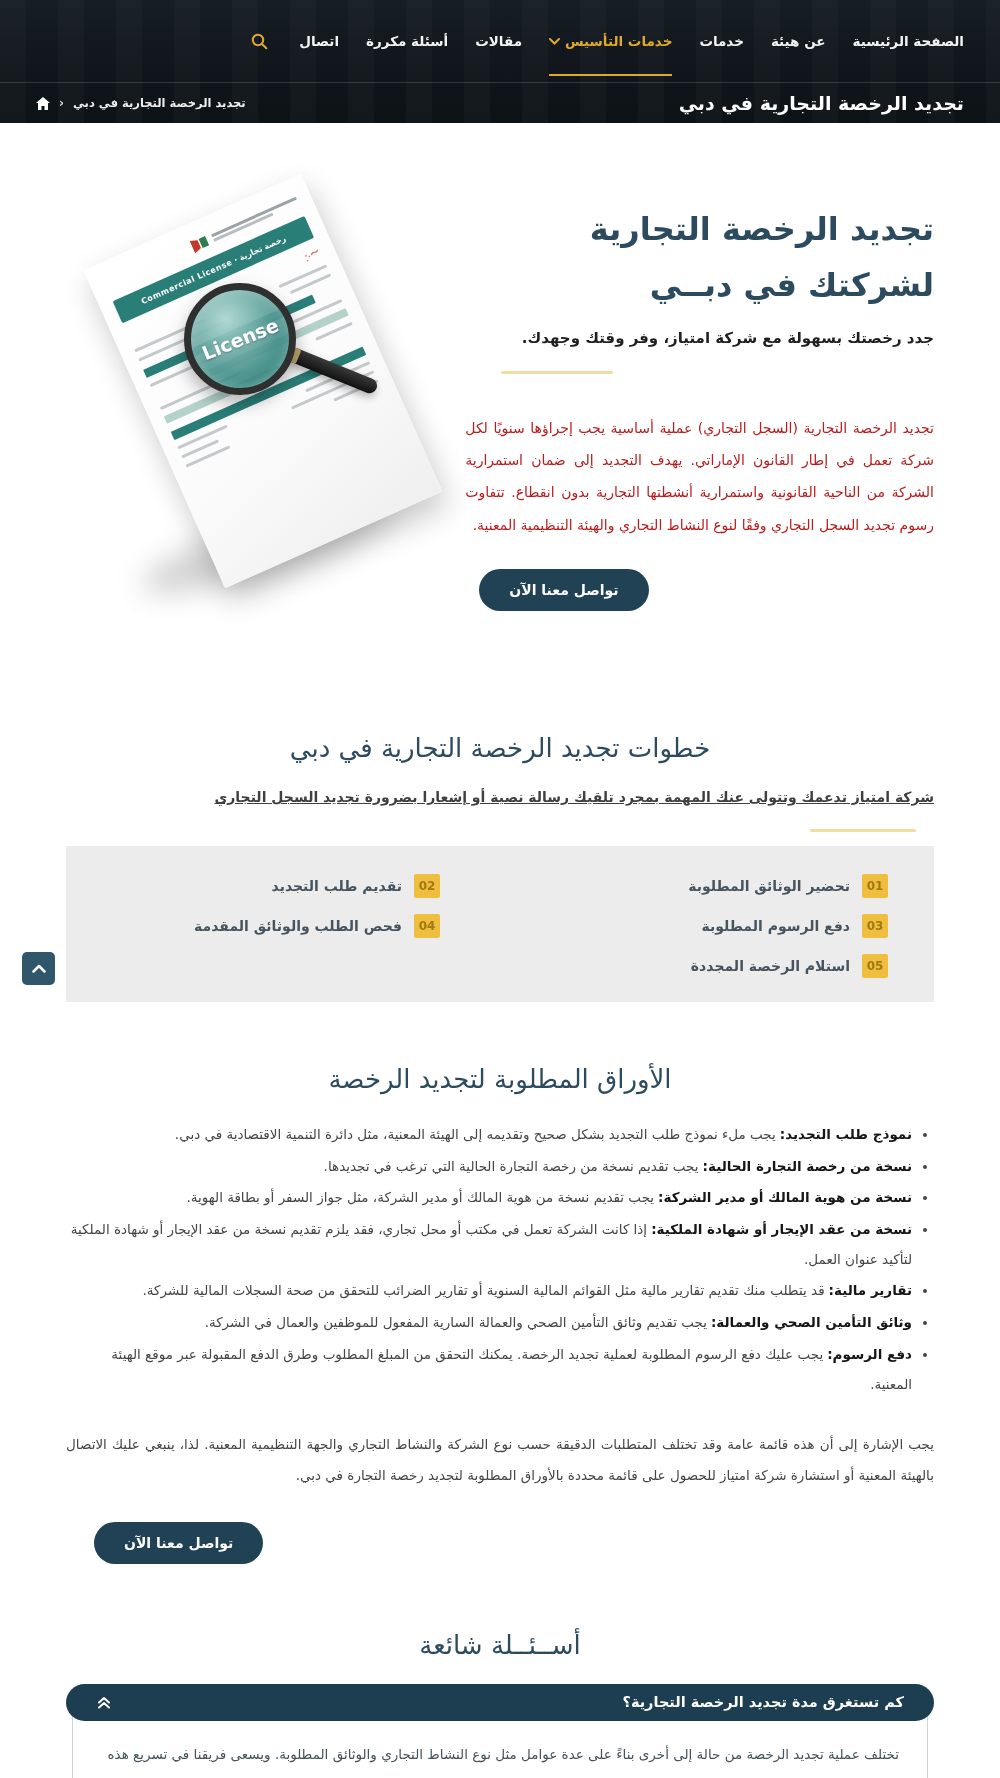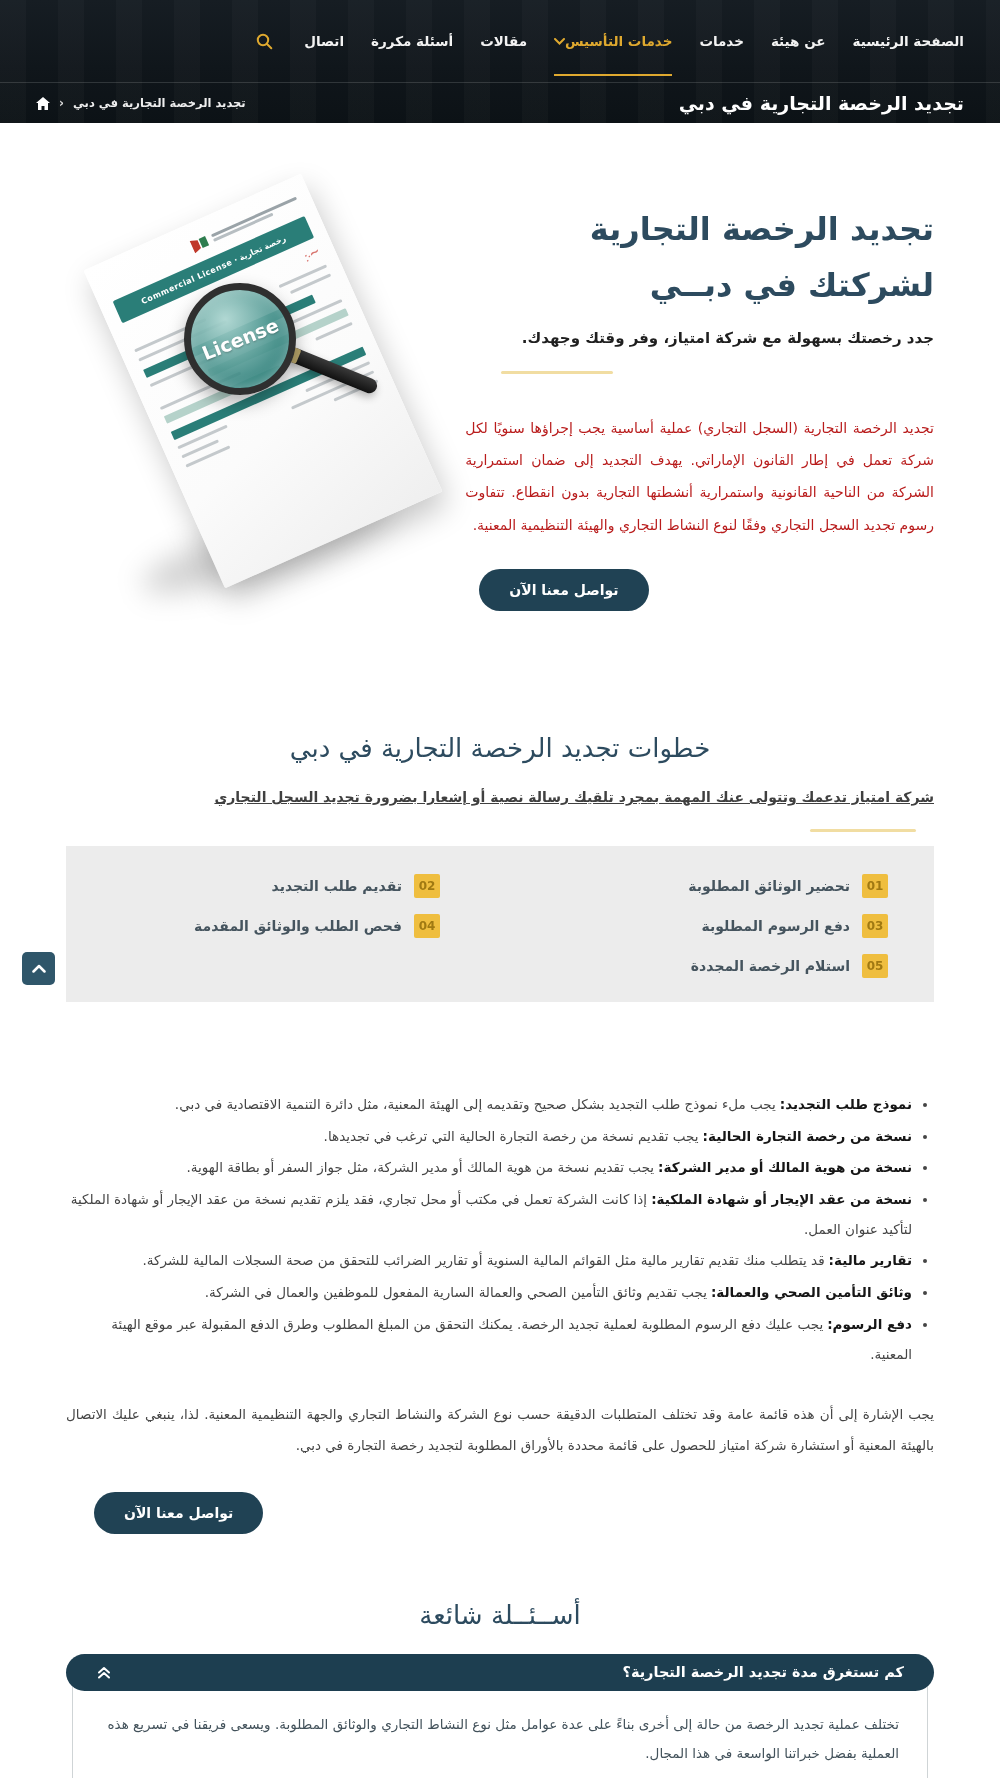--- a/index.html
+++ b/index.html
@@ -22,21 +22,21 @@
     justify-content:space-between; padding:0 36px;
   }
   .logo { display:flex; align-items:center; gap:12px; cursor:pointer; }
   .logo-divider { width:2px; height:44px; background:#c9a24a; opacity:.85; }
   .logo-text { display:flex; flex-direction:column; line-height:1.15; text-align:right; }
   .logo-en { font-family:"DejaVu Serif", serif; font-style:italic; font-weight:bold; font-size:21px; color:#f2f2f2; }
   .logo-ar { font-size:15px; font-weight:bold; color:#f2f2f2; letter-spacing:2px; }
 
   .main-nav { display:flex; align-items:center; gap:27px; }
   .nav-item { font-size:13.5px; font-weight:bold; color:#f3f3f3; text-decoration:none; position:relative; cursor:pointer; white-space:nowrap; }
-  .nav-item.active { color:#dfa92f; display:flex; align-items:center; }
+  .nav-item.active { color:#dfa92f; display:flex; align-items:center; gap:5px; }
   .nav-item.active::after {
     content:""; position:absolute; right:0; left:0; bottom:-27px;
     height:2px; background:#dfa92f;
   }
   .nav-search { margin-right:4px; cursor:pointer; display:flex; align-items:center; }
 
   .page-bar {
     border-top:1px solid rgba(255,255,255,0.14);
     height:41px; display:flex; align-items:center; justify-content:space-between;
     padding:0 36px;
@@ -294,20 +294,21 @@
         </div>
         <div class="step-item">
           <span class="step-num">05</span>
           <span class="step-label">استلام الرخصة المجددة</span>
         </div>
       </div>
     </div>
   </section>
 
   <section class="docs-section">
+    <h2 class="section-title">الأوراق المطلوبة لتجديد الرخصة</h2>
     <ul class="docs-list">
       <li><b>نموذج طلب التجديد:</b><span>يجب ملء نموذج طلب التجديد بشكل صحيح وتقديمه إلى الهيئة المعنية، مثل دائرة التنمية الاقتصادية في دبي.</span></li>
       <li><b>نسخة من رخصة التجارة الحالية:</b><span>يجب تقديم نسخة من رخصة التجارة الحالية التي ترغب في تجديدها.</span></li>
       <li><b>نسخة من هوية المالك أو مدير الشركة:</b><span>يجب تقديم نسخة من هوية المالك أو مدير الشركة، مثل جواز السفر أو بطاقة الهوية.</span></li>
       <li><b>نسخة من عقد الإيجار أو شهادة الملكية:</b><span>إذا كانت الشركة تعمل في مكتب أو محل تجاري، فقد يلزم تقديم نسخة من عقد الإيجار أو شهادة الملكية لتأكيد عنوان العمل.</span></li>
       <li><b>تقارير مالية:</b><span>قد يتطلب منك تقديم تقارير مالية مثل القوائم المالية السنوية أو تقارير الضرائب للتحقق من صحة السجلات المالية للشركة.</span></li>
       <li><b>وثائق التأمين الصحي والعمالة:</b><span>يجب تقديم وثائق التأمين الصحي والعمالة السارية المفعول للموظفين والعمال في الشركة.</span></li>
       <li><b>دفع الرسوم:</b><span>يجب عليك دفع الرسوم المطلوبة لعملية تجديد الرخصة. يمكنك التحقق من المبلغ المطلوب وطرق الدفع المقبولة عبر موقع الهيئة المعنية.</span></li>
     </ul>
     <p class="docs-note">يجب الإشارة إلى أن هذه قائمة عامة وقد تختلف المتطلبات الدقيقة حسب نوع الشركة والنشاط التجاري والجهة التنظيمية المعنية. لذا، ينبغي عليك الاتصال بالهيئة المعنية أو استشارة شركة امتياز للحصول على قائمة محددة بالأوراق المطلوبة لتجديد رخصة التجارة في دبي.</p>

